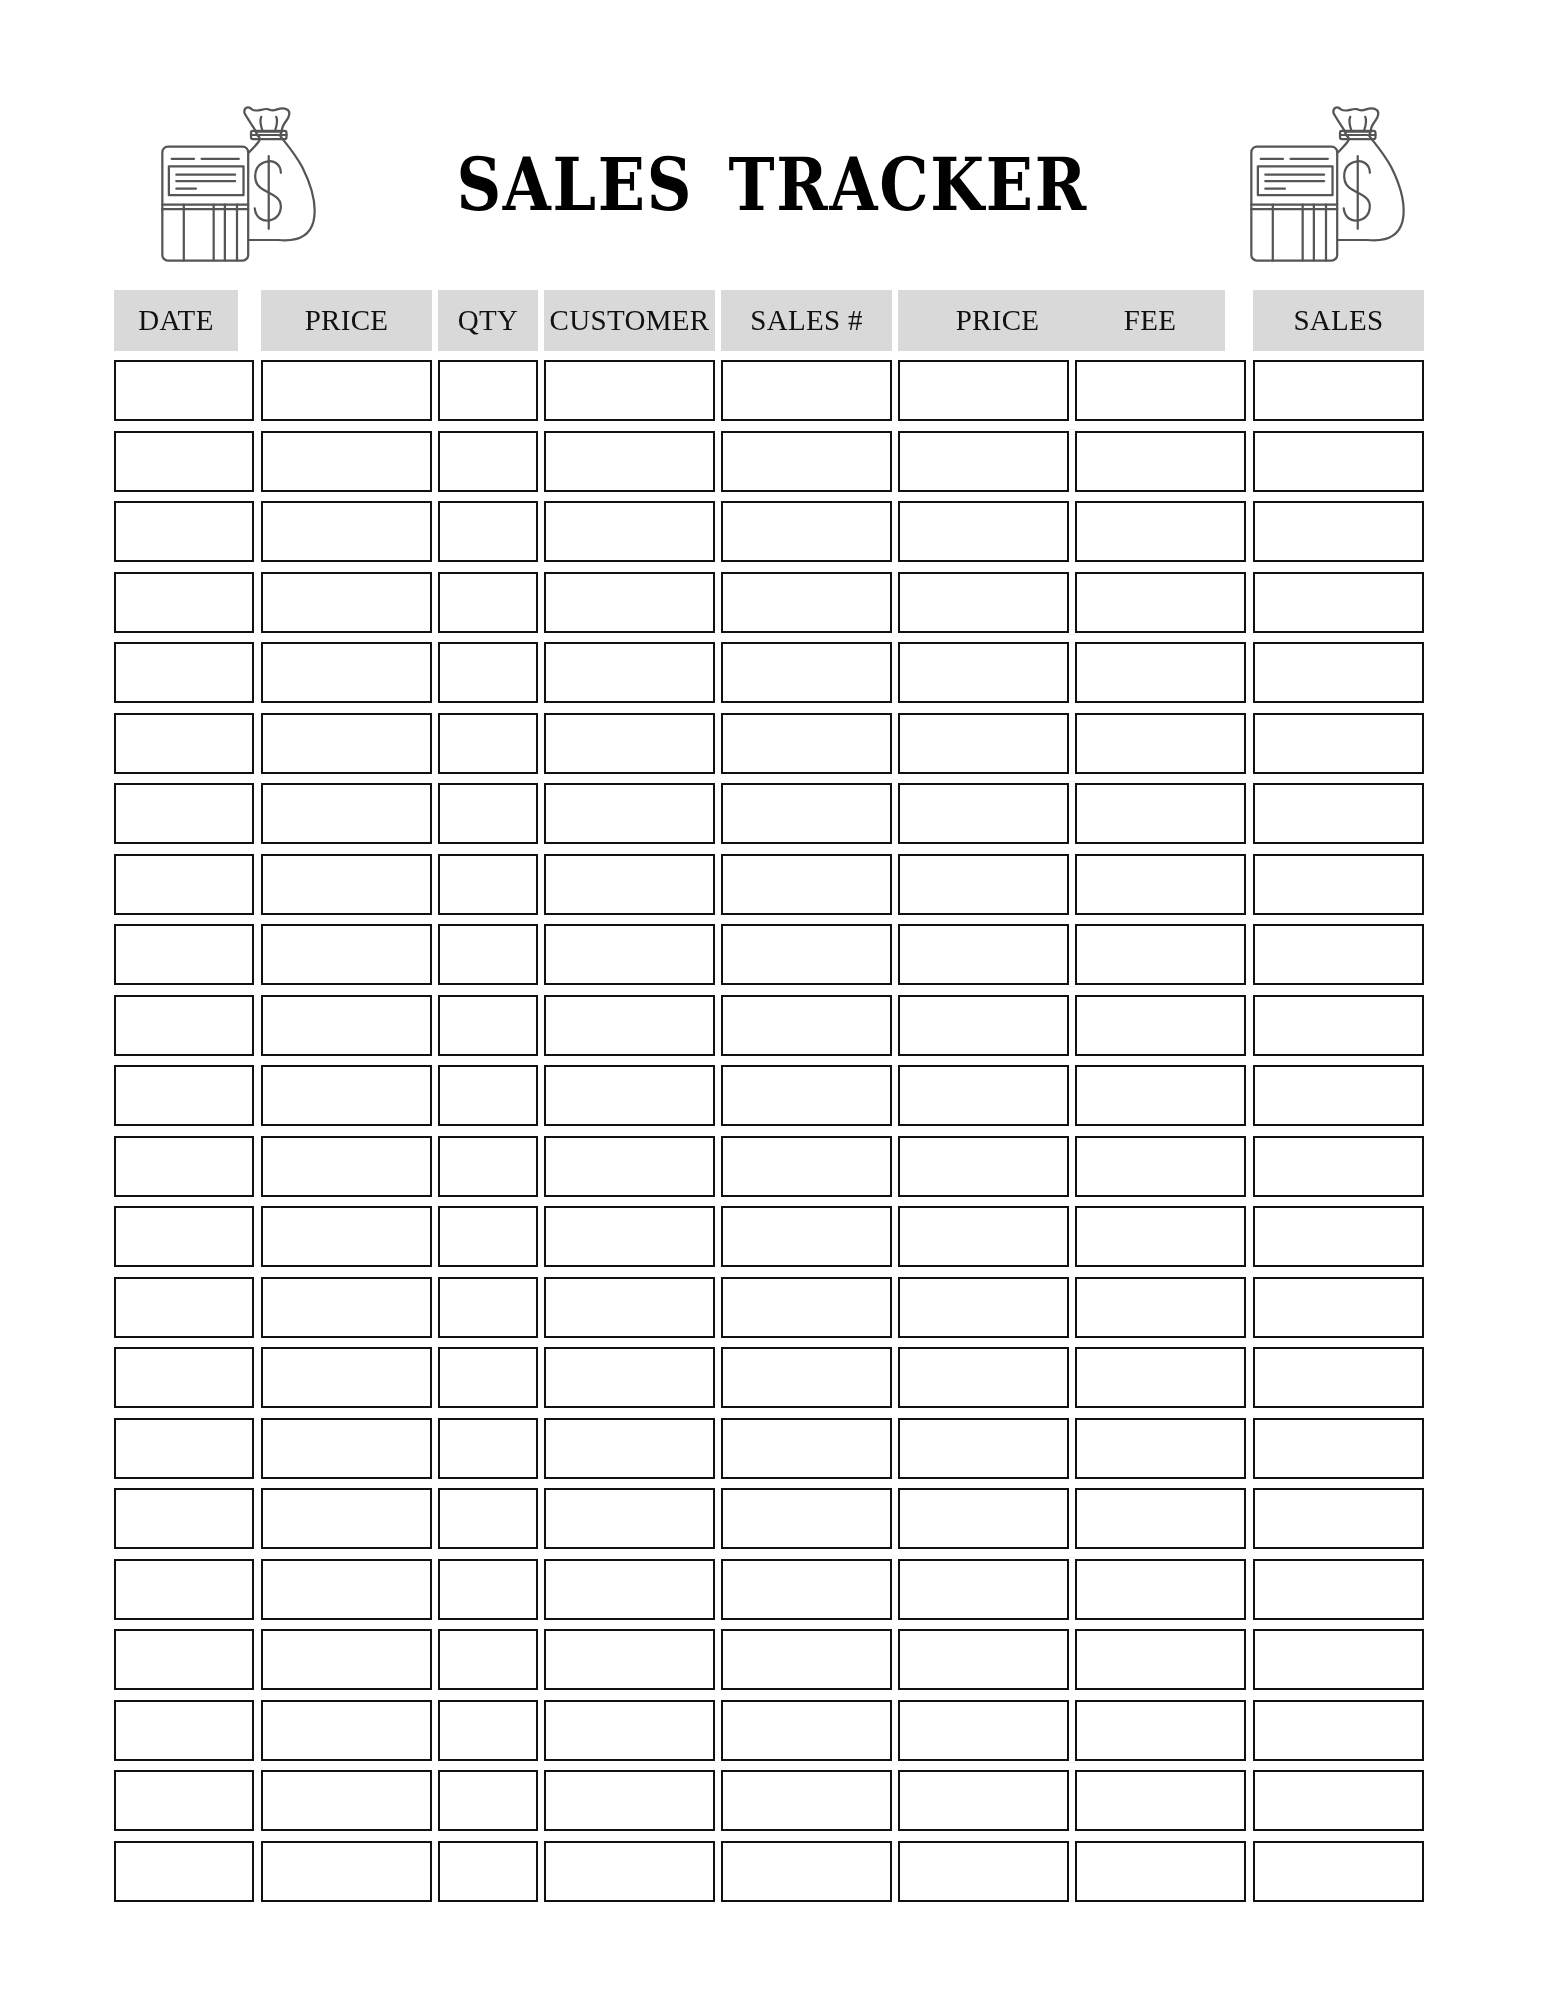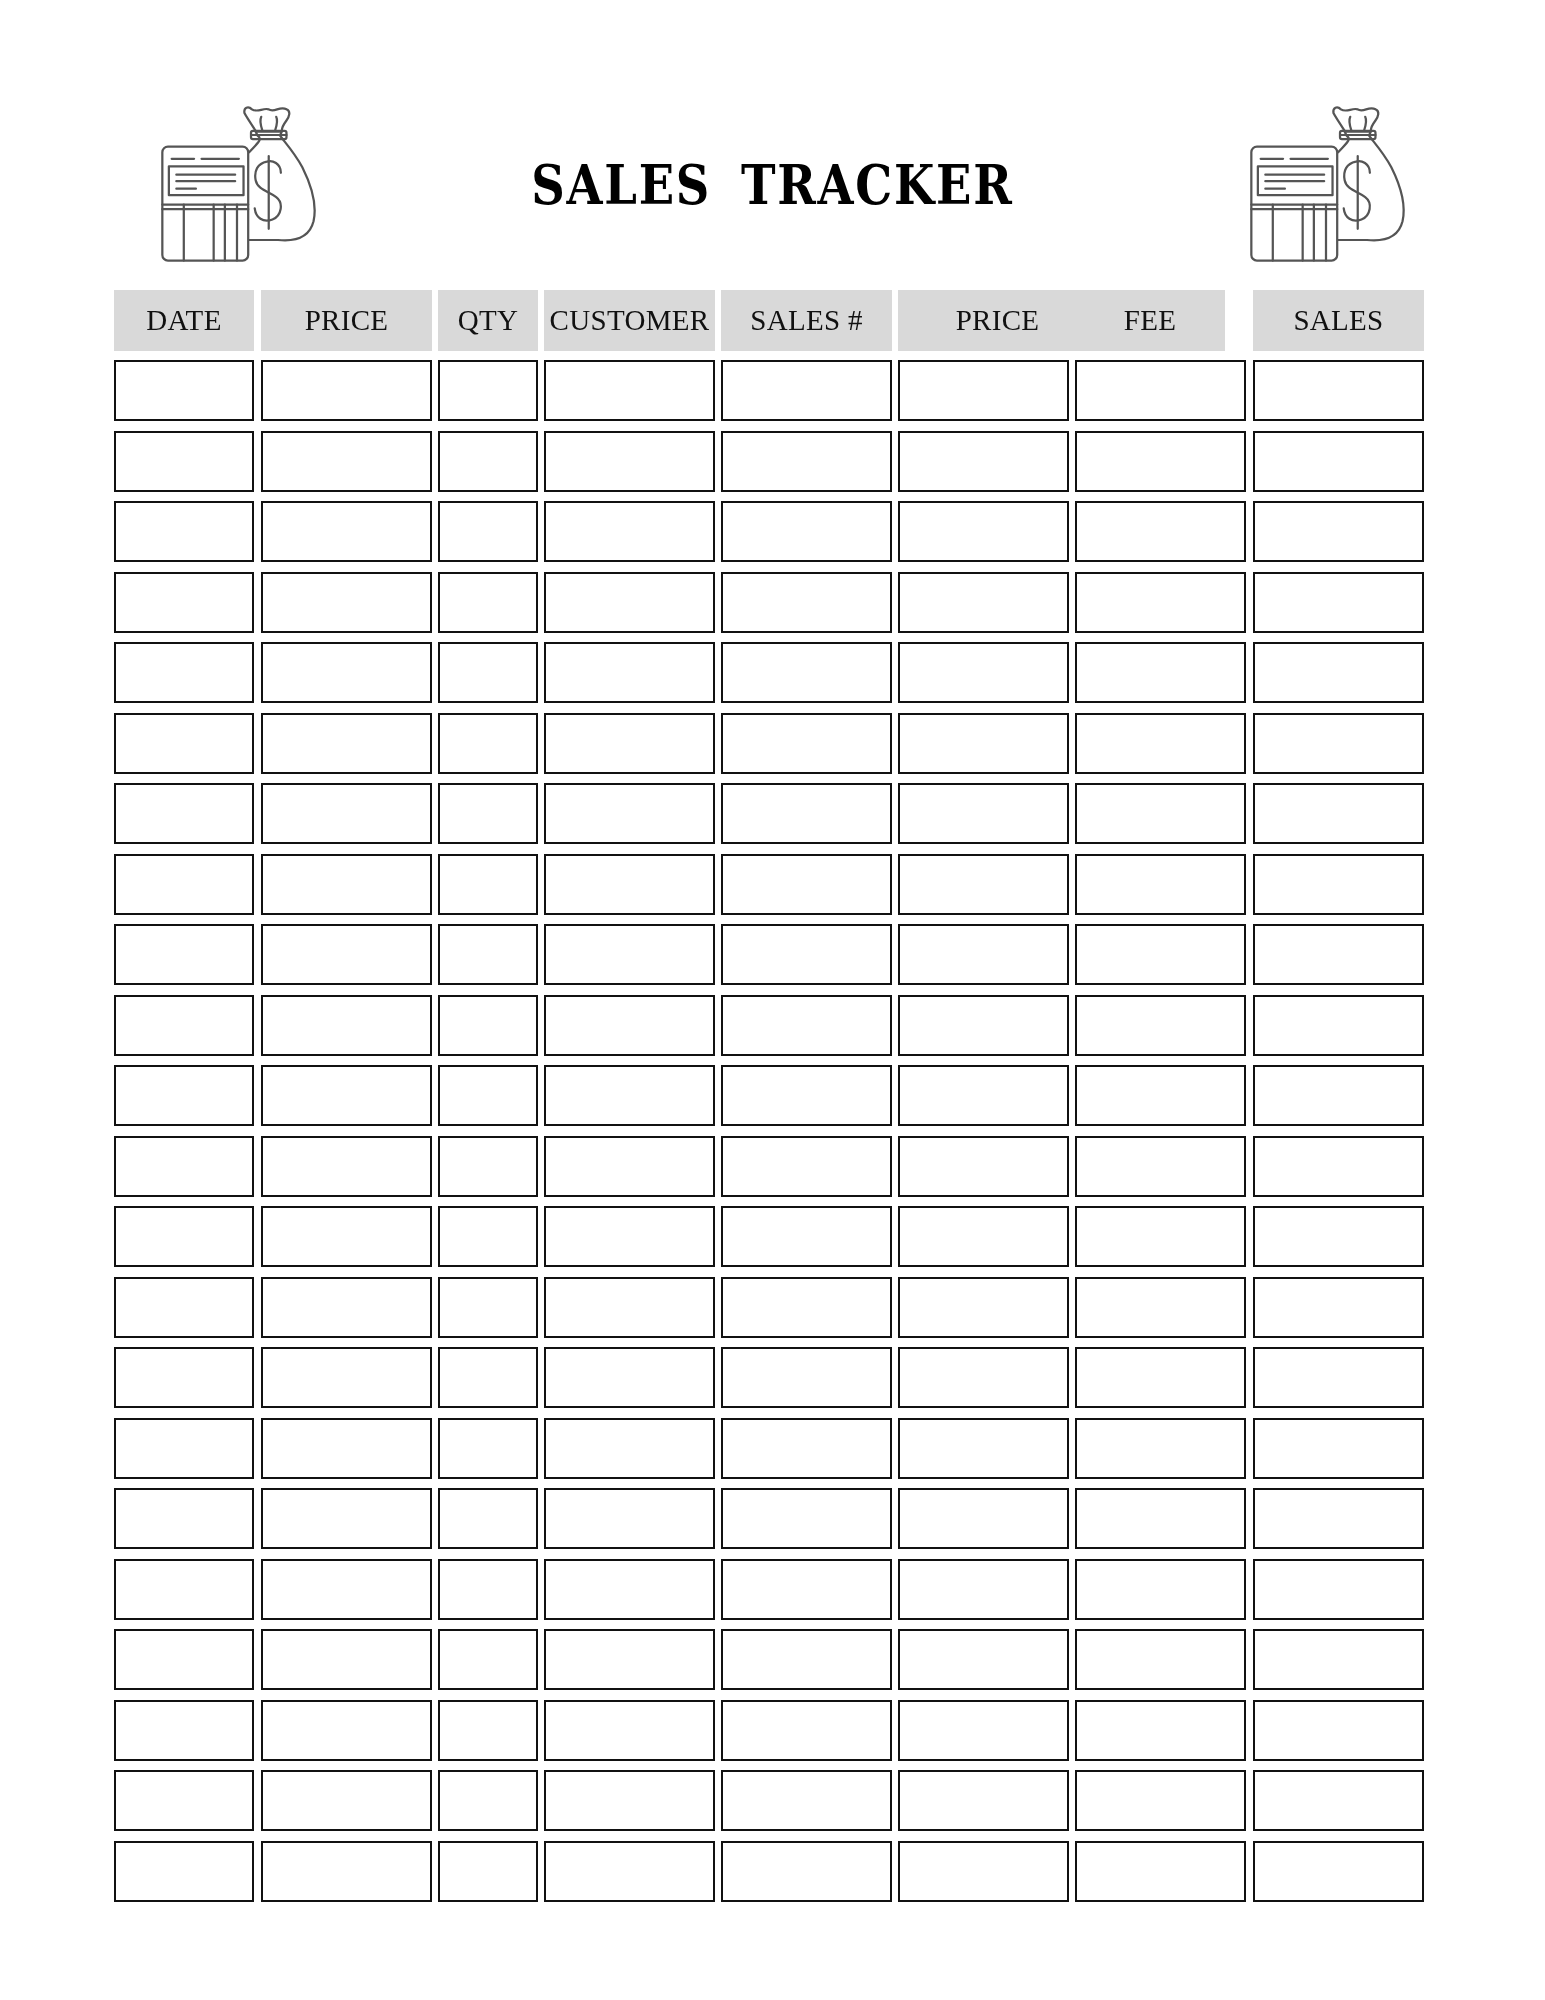--- a/index.html
+++ b/index.html
@@ -3,21 +3,21 @@
 <meta charset="utf-8">
 <style>
   html, body { margin: 0; padding: 0; background: #ffffff; }
   body { width: 1545px; height: 2000px; position: relative; overflow: hidden; font-family: "Liberation Serif", serif; }
   .icon { position: absolute; top: 100px; width: 168px; height: 168px; }
   .icon svg { width: 100%; height: 100%; display: block; }
   #icon-left { left: 153px; }
   #icon-right { left: 1242px; }
   .title {
     position: absolute; top: 140px; left: 0; width: 1545px; text-align: center;
-    font-family: "DejaVu Serif", serif; font-weight: bold; font-size: 54px; line-height: 90px;
+    font-family: "DejaVu Serif", serif; font-weight: bold; font-size: 72px; line-height: 90px;
     color: #000; letter-spacing: 2px; word-spacing: 14px;
   }
   .title span { display: inline-block; transform: scaleX(0.86); transform-origin: center; }
   .sheet { position: absolute; left: 0; top: 0; }
   .hcell {
     position: absolute; top: 290px; height: 61px; background: #d9d9d9;
     display: flex; align-items: center; justify-content: center;
     font-family: "Liberation Serif", serif; font-size: 29px; color: #111; letter-spacing: 0.3px;
   }
   .cell {
@@ -79,21 +79,21 @@
     <line x1="10" y1="112" x2="102" y2="112"></line>
     <line x1="10" y1="117" x2="102" y2="117"></line>
     <line x1="33" y1="112" x2="33" y2="172"></line>
     <line x1="65" y1="112" x2="65" y2="172"></line>
     <line x1="77" y1="112" x2="77" y2="172"></line>
     <line x1="90" y1="112" x2="90" y2="172"></line>
   </svg>
 </div>
 
 <div class="sheet" id="sheet">
-    <div class="hcell" style="left: 114px; width: 140px;">DATE</div>
+    <div class="hcell" style="left: 114px; width: 124px;">DATE</div>
     <div class="hcell" style="left: 261px; width: 171px;">PRICE</div>
     <div class="hcell" style="left: 438px; width: 100px;">QTY</div>
     <div class="hcell" style="left: 544px; width: 171px;">CUSTOMER</div>
     <div class="hcell" style="left: 721px; width: 171px;">SALES #</div>
     <div class="hcell" style="left: 898px; width: 199px;">PRICE</div>
     <div class="hcell" style="left: 1075px; width: 150px;">FEE</div>
     <div class="hcell" style="left: 1253px; width: 171px;">SALES</div>
     <div class="cell" style="left: 114px; width: 140px; top: 360px;"></div>
     <div class="cell" style="left: 261px; width: 171px; top: 360px;"></div>
     <div class="cell" style="left: 438px; width: 100px; top: 360px;"></div>

